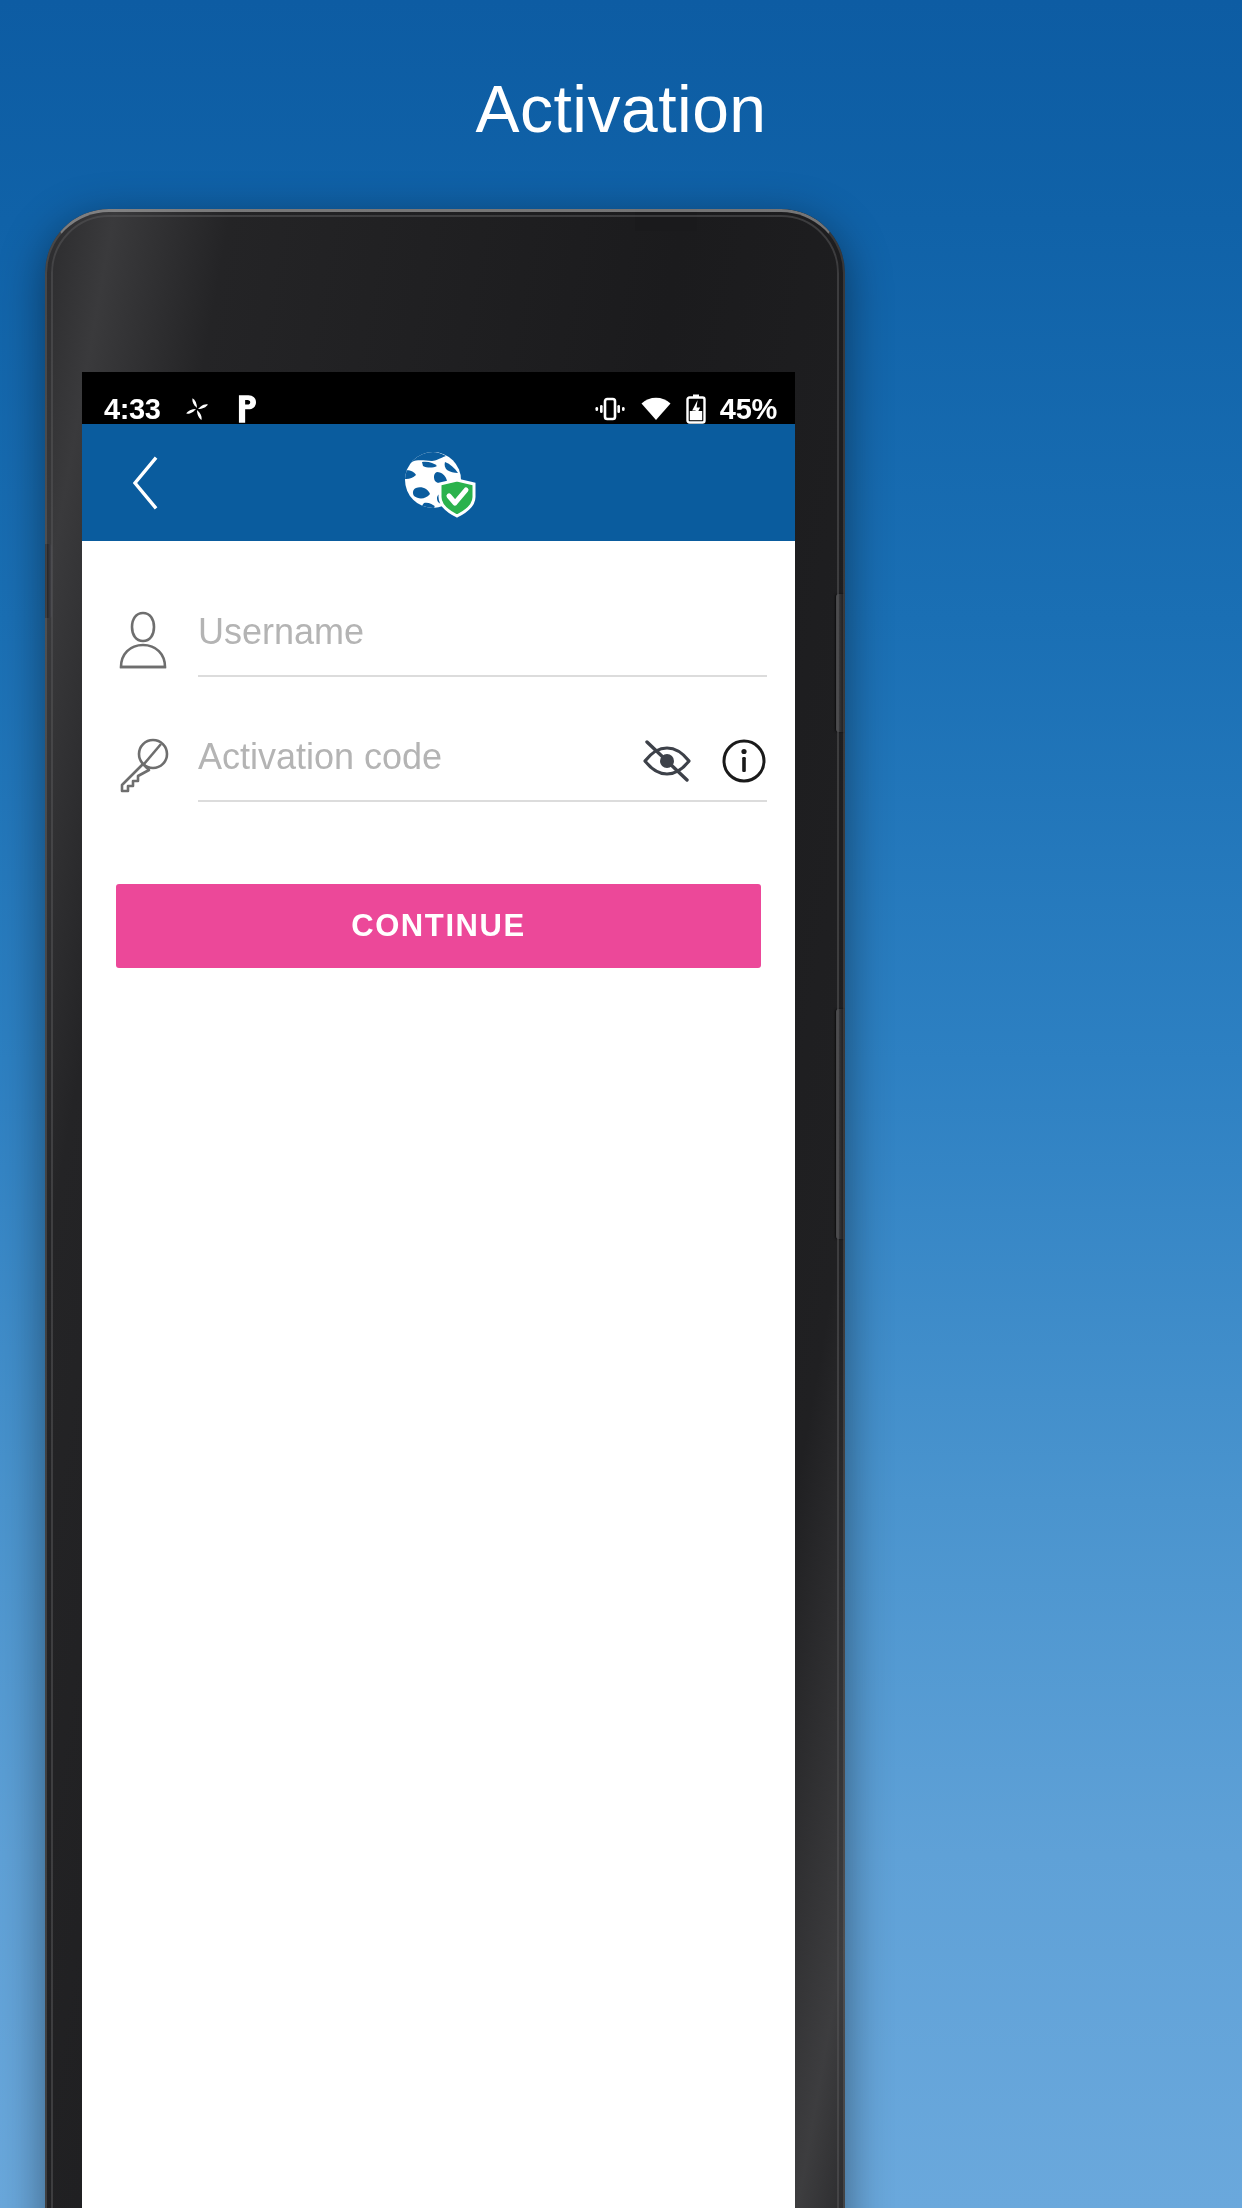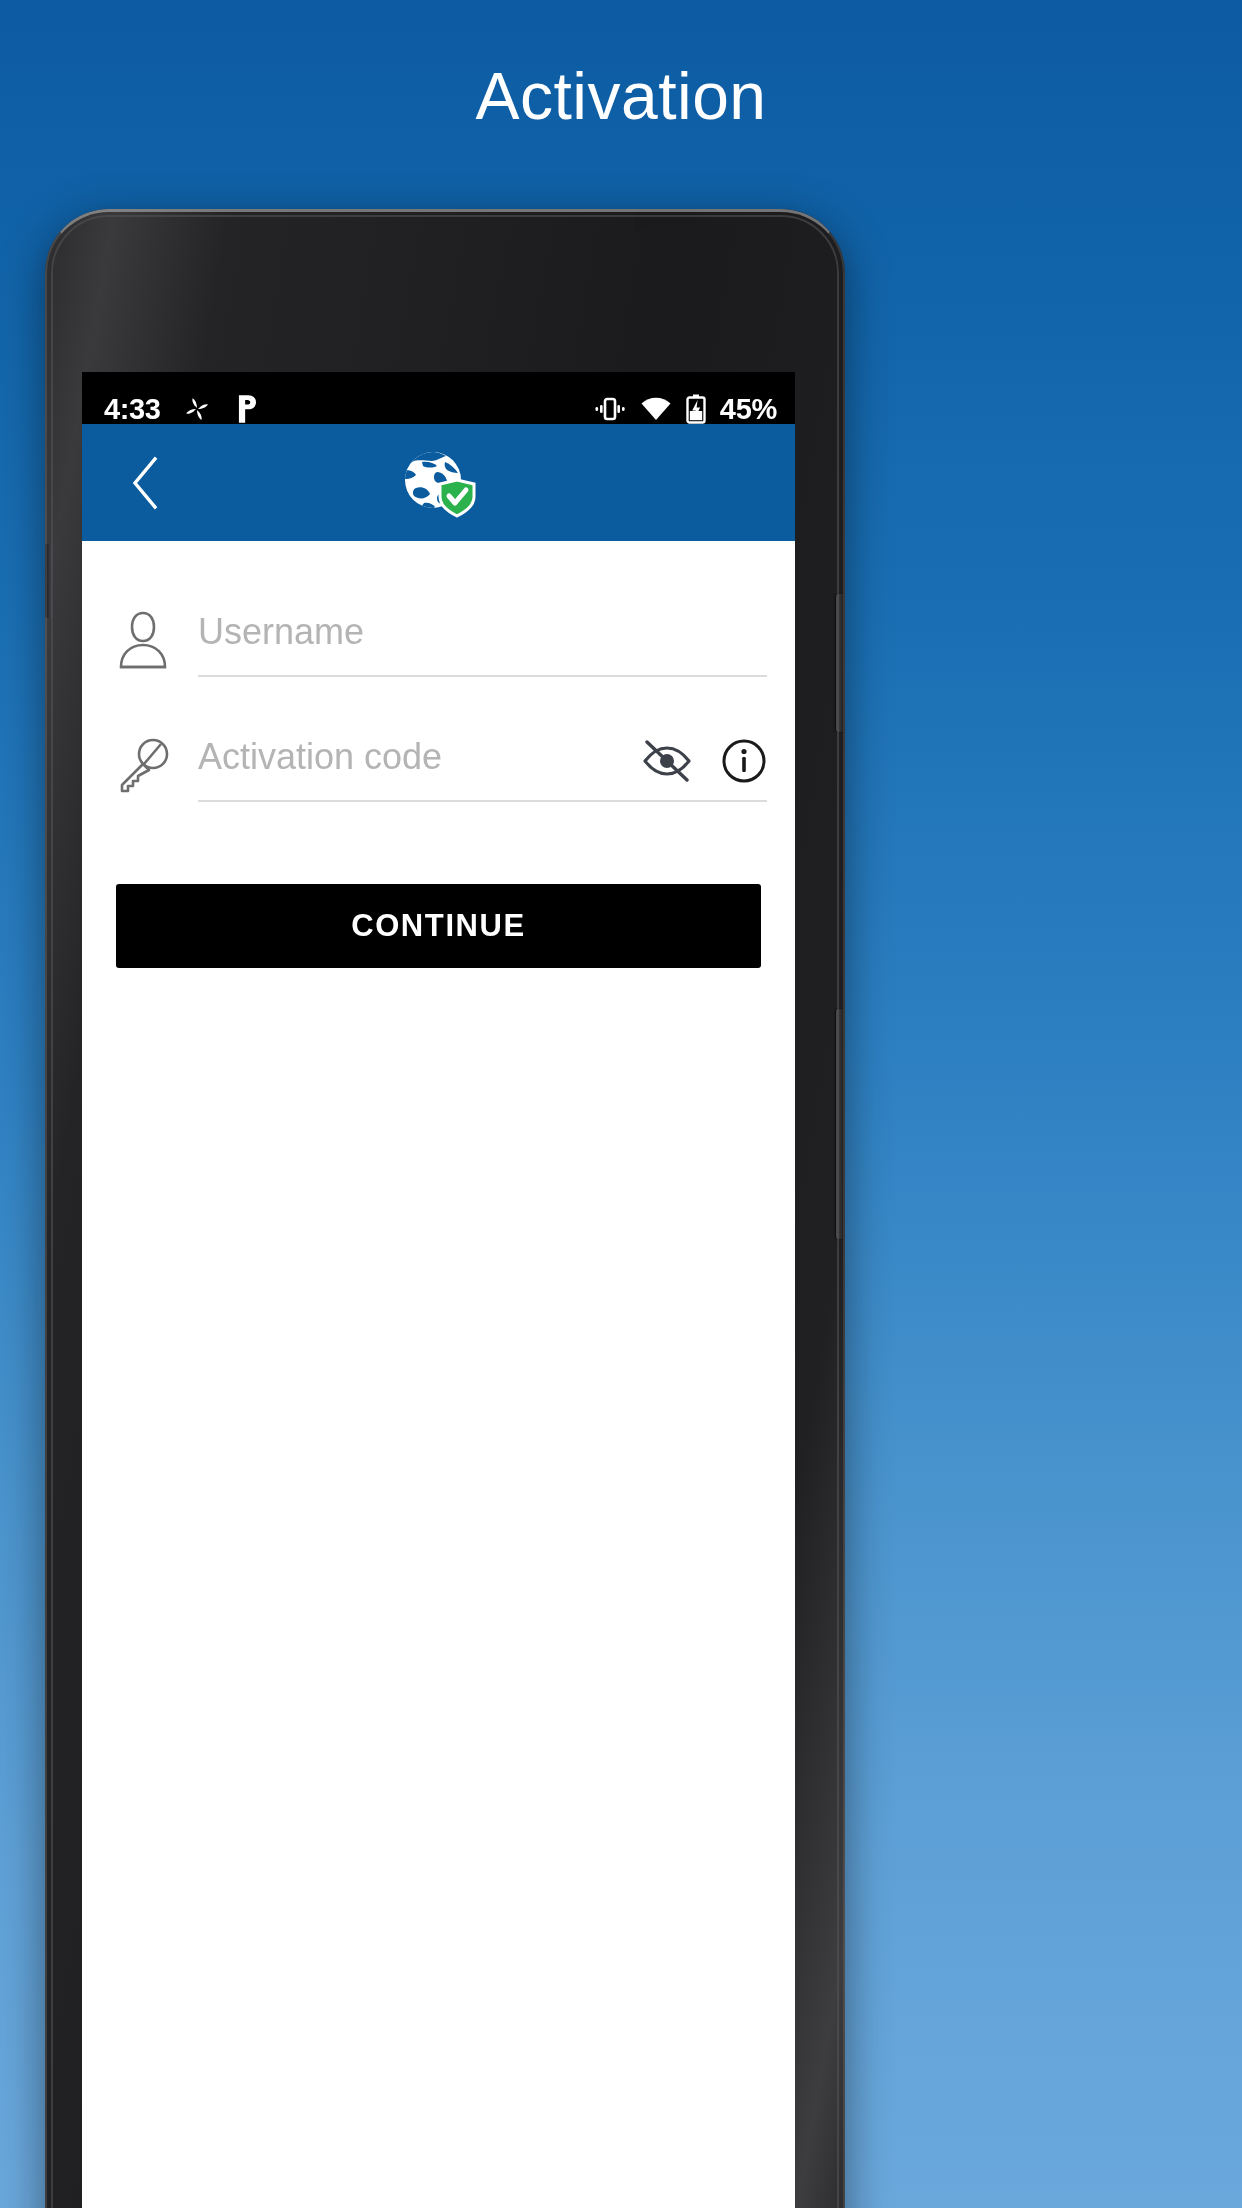--- a/index.html
+++ b/index.html
@@ -22,21 +22,21 @@
       #2d80c2 48%,
       #4a94ce 68%,
       #5fa1d7 84%,
       #6aa8dc 100%);
     overflow: hidden;
   }
 
   
   #page-title {
     position: absolute;
-    top: 60px;
+    top: 73px;
     left: 0;
     width: 1242px;
     text-align: center;
     color: #ffffff;
     font-size: 66px;
     font-weight: 400;
     letter-spacing: 0.5px;
     line-height: 1.1;
   }
 
@@ -257,21 +257,21 @@
     gap: 28px;
   }
   .tap-icon { cursor: pointer; display: flex; align-items: center; }
 
   #continue-button {
     position: absolute;
     left: 34px;
     top: 343px;
     width: 645px;
     height: 84px;
-    background: #000000;
+    background: #ec4899;
     border: none;
     border-radius: 3px;
     color: #ffffff;
     font-family: "Liberation Sans", sans-serif;
     font-size: 31px;
     font-weight: 700;
     letter-spacing: 1.6px;
     cursor: pointer;
   }
 

